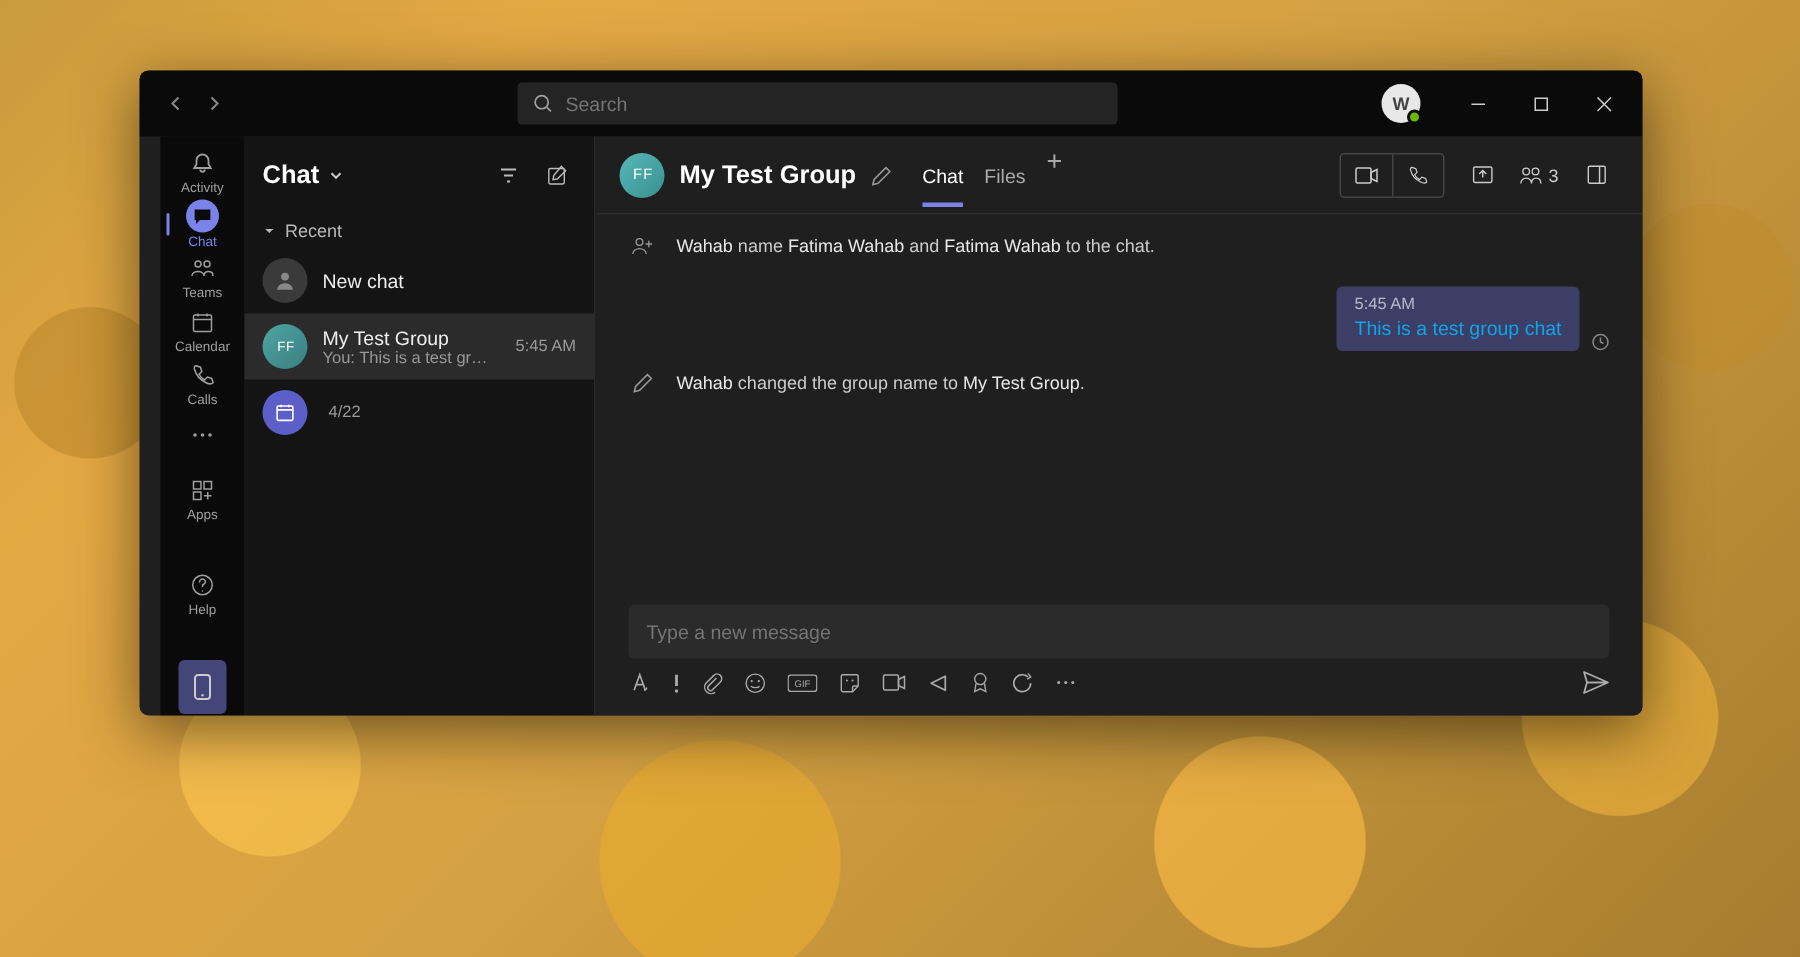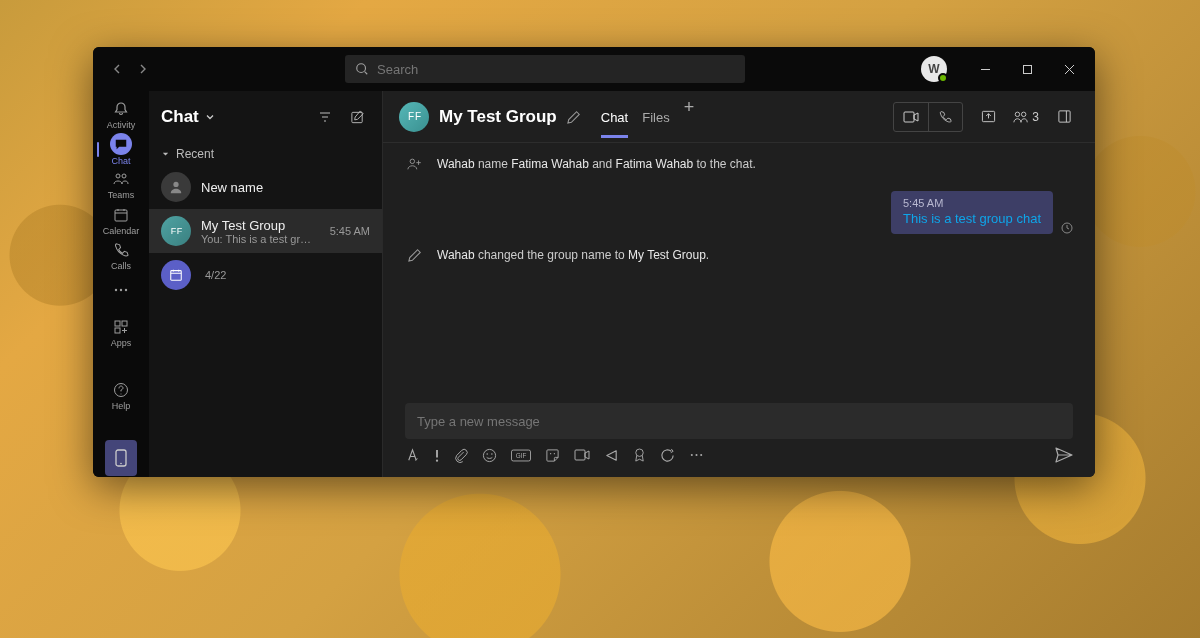--- a/index.html
+++ b/index.html
@@ -73,20 +73,21 @@
   .presence{position:absolute;bottom:-1px;right:-1px;width:10px;height:10px;border-radius:50%;
     background:#6bb700;border:2px solid #0a0a0a;}
   .win-btn{width:40px;height:32px;display:flex;align-items:center;justify-content:center;
     color:#ccc;cursor:pointer;}
   
   .main { flex:1; display:flex; min-height:0;}
   
   .rail{
     width:56px;background:#0a0a0a;display:flex;flex-direction:column;align-items:center;
     padding-top:6px;
+    margin-left:14px;
   }
   .rail-item{
     width:48px;height:48px;display:flex;flex-direction:column;align-items:center;justify-content:center;
     color:#9e9e9e;cursor:pointer;border-radius:4px;gap:1px;position:relative;
   }
   .rail-item.active{color:#7b83eb;}
   .rail-item.active::before{content:"";position:absolute;left:0;top:10px;bottom:10px;width:2px;background:#7b83eb;border-radius:1px;}
   .rail-item .ic{width:20px;height:20px;display:flex;align-items:center;justify-content:center;}
   .rail-item .lbl{font-size:9px;}
   .rail-item.chat .ic{background:#7b83eb;border-radius:50%;color:#0a0a0a;width:22px;height:22px;}
@@ -320,21 +321,21 @@
       </div>
 
       <div class="chat-row">
         <div class="av">
           <svg width="14" height="14" viewBox="0 0 16 16">
               <circle cx="8" cy="5" r="3" fill="#888"></circle>
               <path d="M2 15c0-3 3-5 6-5s6 2 6 5" fill="#888"></path>
             </svg>
         </div>
         <div class="txt">
-          <div class="name">New name</div>
+          <div class="name">New chat</div>
         </div>
       </div>
 
       <div class="chat-row active">
         <div class="av group">F F</div>
         <div class="txt">
           <div class="name">My Test Group</div>
           <div class="preview">You: This is a test group chat</div>
         </div>
         <div class="time">5:45 AM</div>

